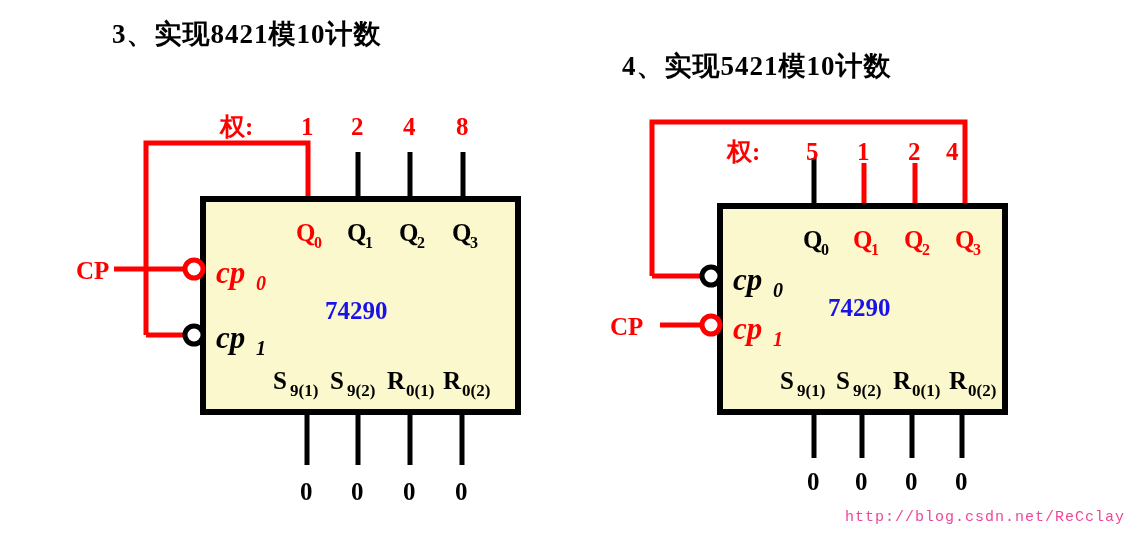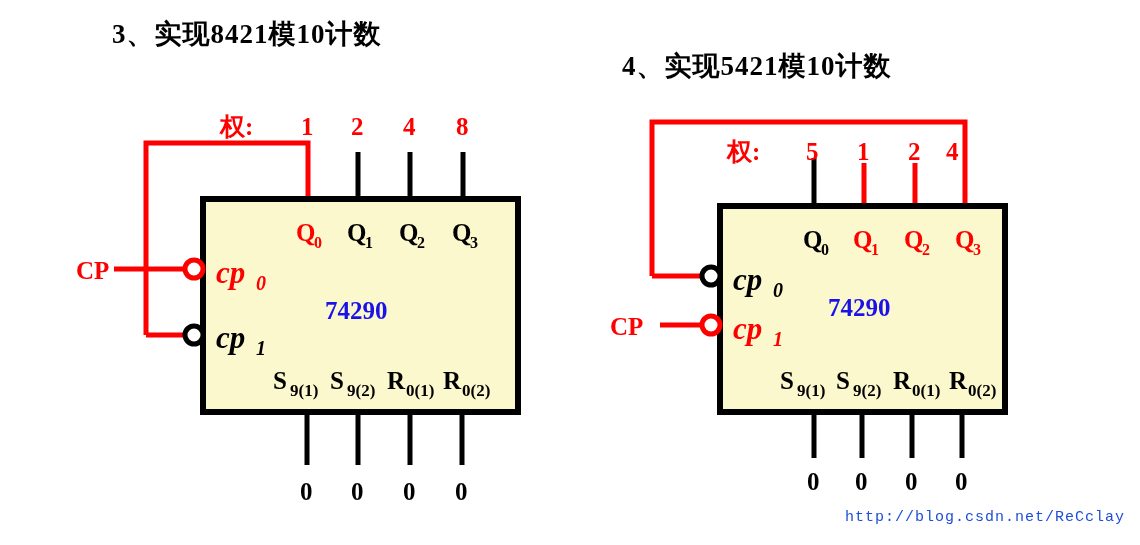--- a/index.html
+++ b/index.html
@@ -61,21 +61,21 @@
   .boxfill { fill: #fbf8cd; stroke: #000000; stroke-width: 6; }
   .bubble-red { fill: #ffffff; stroke: #fe0000; stroke-width: 5; }
   .bubble-blk { fill: #ffffff; stroke: #000000; stroke-width: 5; }
 
   #watermark {
     position: absolute;
     left: 845px;
     top: 509px;
     font-family: "Liberation Mono", "DejaVu Sans Mono", monospace;
     font-size: 15px;
-    color: #1d4ed8;
+    color: #ec4899;
     letter-spacing: 1px;
     white-space: nowrap;
   }
 </style>
 </head>
 <body>
 
 <div class="stage">
 
   <div class="title" id="title-left">3、实现8421模10计数</div>

